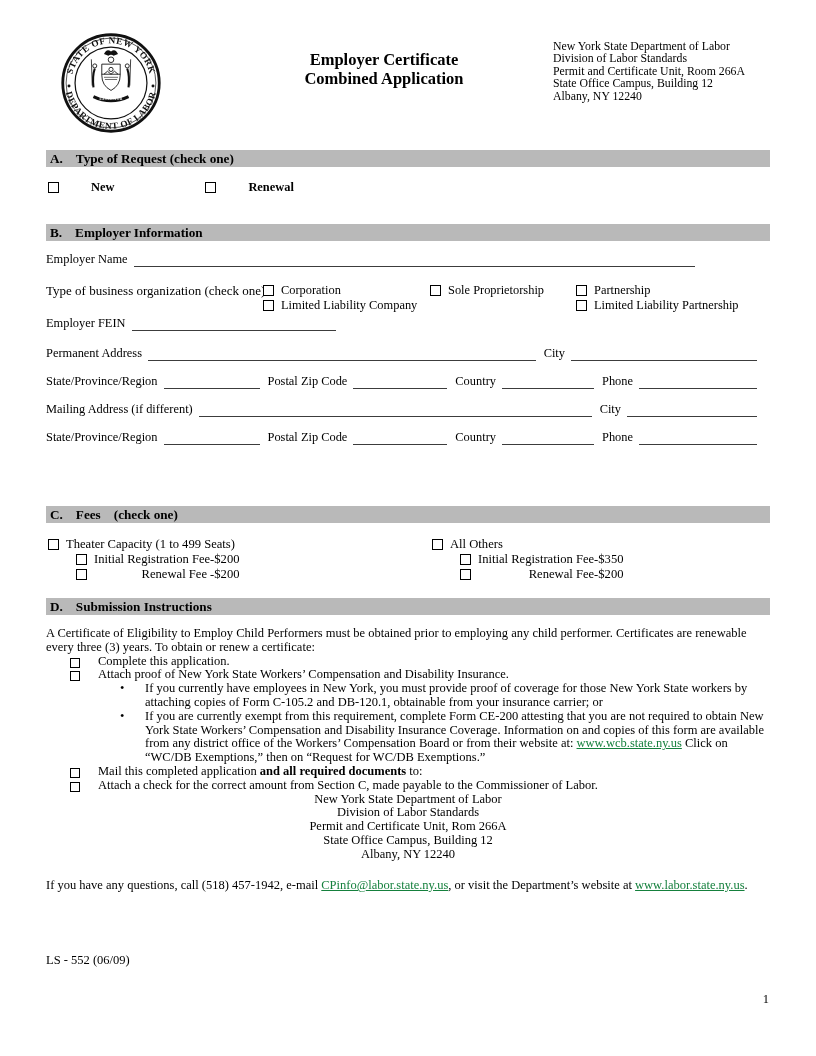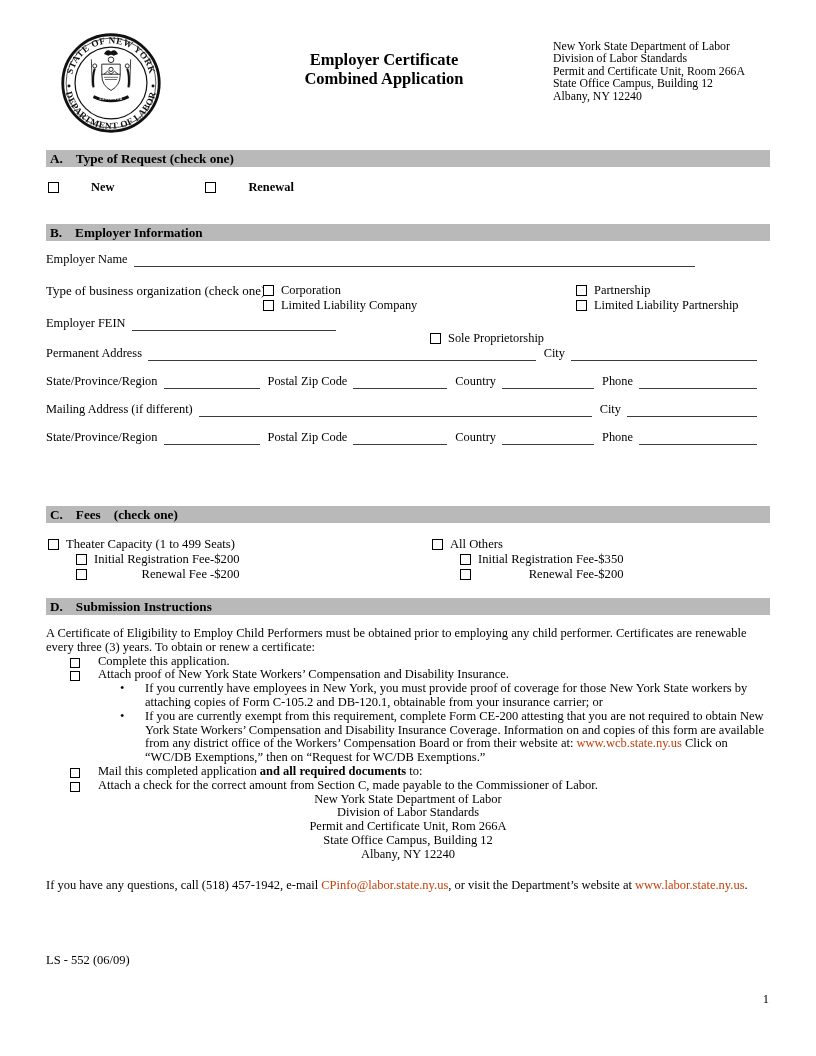--- a/index.html
+++ b/index.html
@@ -36,21 +36,21 @@
   .dwrap { position:absolute; left:46px; top:627px; width:724px;
     font-size:12.5px; line-height:13.8px; }
   .ditem { display:flex; }
   .dsq { flex:0 0 auto; width:8px; height:8px; border:1px solid #000;
     margin:3px 0 0 24px; }
   .dtxt { margin-left:18px; flex:1; }
   .bitem { display:flex; }
   .bdot { flex:0 0 10px; margin-left:74px; }
   .btxt { margin-left:15px; flex:1; }
   .dcenter { text-align:center; }
-  a.link { color:#c2410c; cursor:pointer; }
+  a.link { color:#15803d; text-decoration:underline; cursor:pointer; }
   
   .contact { position:absolute; left:46px; top:878px; width:724px; font-size:12.5px; }
   .footer-left  { position:absolute; left:46px;  top:953px; font-size:12.5px; }
   .footer-right { position:absolute; right:47px; top:992px; font-size:12.5px; }
   .sealtext { font-family:"Liberation Serif", serif; font-weight:bold; }
 </style>
 </head>
 <body>
 
 <div class="page">
@@ -128,21 +128,21 @@
 
   <div style="position:absolute; left:46px; top:283px; font-size:13px;">Type of business organization (check one)</div>
   <div class="cbrow" style="left:263px; top:283px;">
     <span class="cb"></span>
     <span>Corporation</span>
   </div>
   <div class="cbrow" style="left:263px; top:297.5px;">
     <span class="cb"></span>
     <span>Limited Liability Company</span>
   </div>
-  <div class="cbrow" style="left:430px; top:283px;margin-top:48px;">
+  <div class="cbrow" style="left:430px; top:283px;">
     <span class="cb"></span>
     <span>Sole Proprietorship</span>
   </div>
   <div class="cbrow" style="left:576px; top:283px;">
     <span class="cb"></span>
     <span>Partnership</span>
   </div>
   <div class="cbrow" style="left:576px; top:297.5px;">
     <span class="cb"></span>
     <span>Limited Liability Partnership</span>

